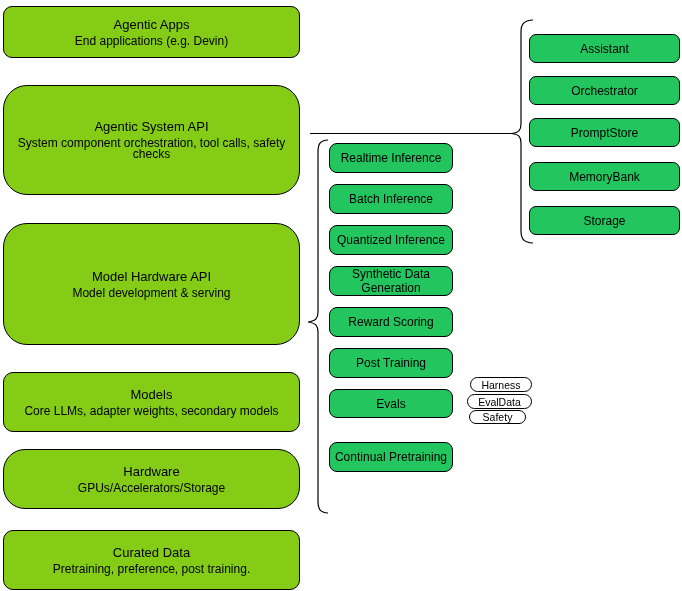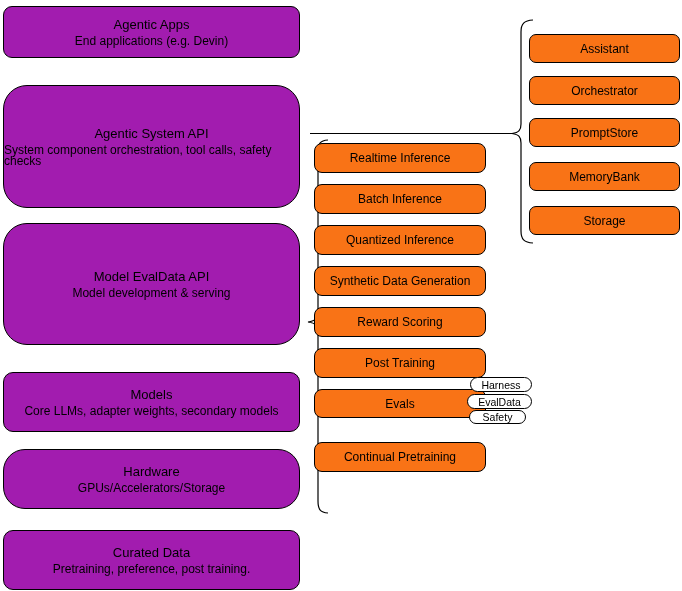--- a/index.html
+++ b/index.html
@@ -21,53 +21,53 @@
     left: 0;
     top: 0;
     pointer-events: none;
   }
   
   .layer-box {
     position: absolute;
     left: 3px;
     width: 297px;
     border: 1.3px solid #000000;
-    background: #a21caf;
+    background: #84cc16;
     box-sizing: border-box;
     display: flex;
     flex-direction: column;
     align-items: center;
     justify-content: center;
     gap: 4px;
-    text-align: left;
+    text-align: center;
   }
   .layer-title {
     font-size: 13px;
     line-height: 14px;
   }
   .layer-sub {
     font-size: 12px;
     line-height: 11px;
   }
   
   .node-box {
     position: absolute;
     border: 1.3px solid #000000;
-    background: #f97316;
+    background: #22c55e;
     box-sizing: border-box;
     display: flex;
     align-items: center;
     justify-content: center;
     text-align: center;
     font-size: 12px;
     border-radius: 8px;
   }
   .mid-box {
-    left: 314px;
-    width: 172px;
+    left: 329px;
+    width: 124px;
     height: 30px;
   }
   .right-box {
     left: 529px;
     width: 151px;
     height: 29px;
     border-radius: 7px;
   }
   
   .tag-pill {
@@ -95,27 +95,27 @@
     <path d="M 328 140 C 320 140.5 318 144 318 152 L 318 312 C 318 318 316 321 308 322 C 316 323 318 326 318 332 L 318 501 C 318 509 320 512.5 328 513" stroke="#000000" stroke-width="1.2" fill="none"></path>
 
     <path d="M 533 20 C 524 20.5 521 24 521 32 L 521 124 C 521 130 519 132.5 512 133.5 C 519 134.5 521 137 521 143 L 521 231 C 521 239 524 242.5 533 243" stroke="#000000" stroke-width="1.2" fill="none"></path>
   </svg>
 
   <div class="layer-box" style="top:6px;height:52px;border-radius:9px;">
     <div class="layer-title">Agentic Apps</div>
     <div class="layer-sub">End applications (e.g. Devin)</div>
   </div>
 
-  <div class="layer-box" style="top:85px;height:123px;border-radius:24px;">
+  <div class="layer-box" style="top:85px;height:110px;border-radius:24px;">
     <div class="layer-title">Agentic System API</div>
     <div class="layer-sub">System component orchestration, tool calls, safety checks</div>
   </div>
 
   <div class="layer-box" style="top:223px;height:122px;border-radius:24px;">
-    <div class="layer-title">Model EvalData API</div>
+    <div class="layer-title">Model Hardware API</div>
     <div class="layer-sub">Model development &amp; serving</div>
   </div>
 
   <div class="layer-box" style="top:372px;height:60px;border-radius:10px;">
     <div class="layer-title">Models</div>
     <div class="layer-sub">Core LLMs, adapter weights, secondary models</div>
   </div>
 
   <div class="layer-box" style="top:449px;height:60px;border-radius:22px;">
     <div class="layer-title">Hardware</div>

